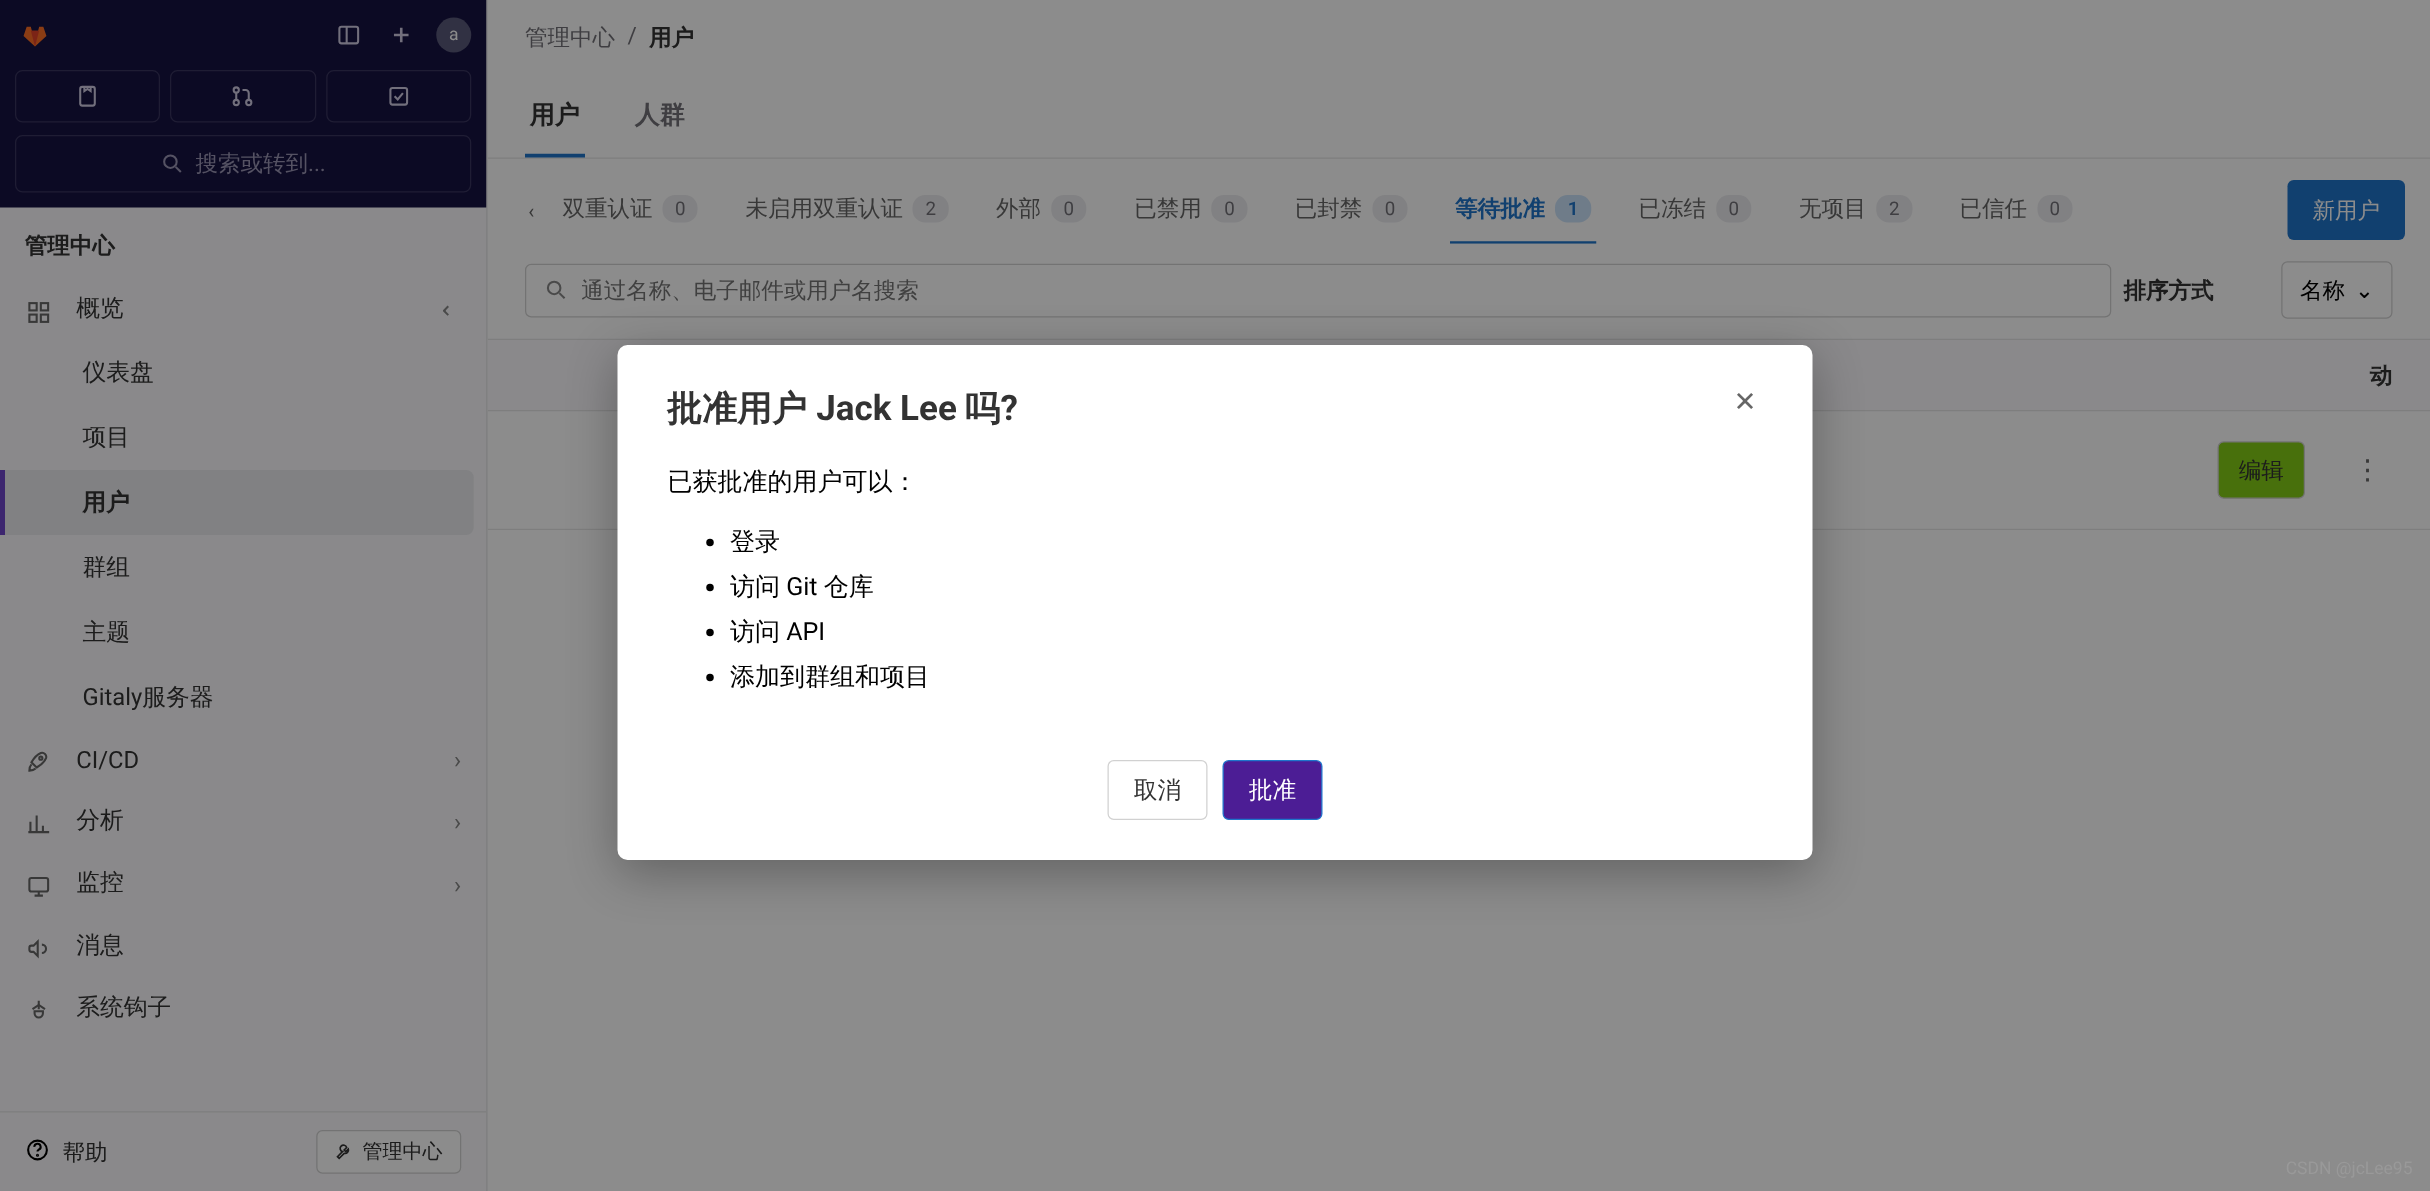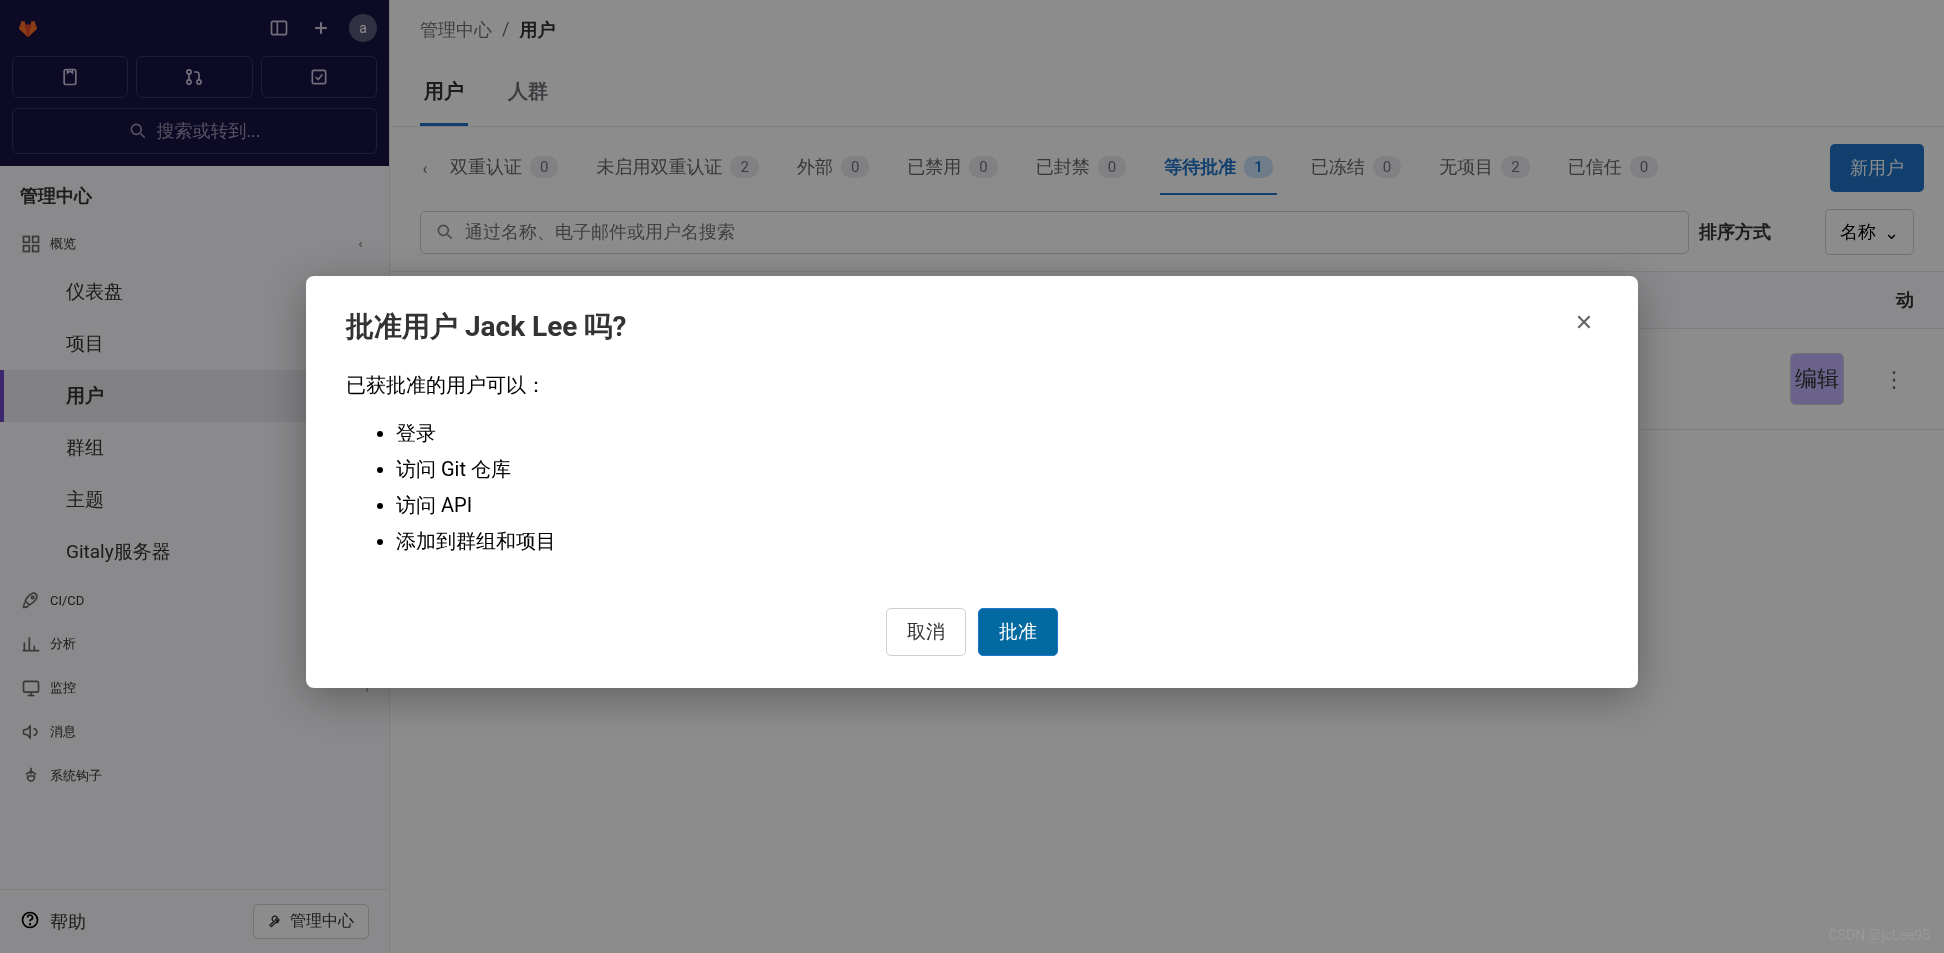--- a/index.html
+++ b/index.html
@@ -12,21 +12,21 @@
 .sidebar-toprow-right { margin-left: auto; display: flex; gap: 14px; align-items: center; }
 .sidebar-toprow-right .icon-btn { width: 28px; height: 28px; display: flex; align-items: center; justify-content: center; color: #cfcbe2; cursor: pointer; }
 .avatar { width: 28px; height: 28px; border-radius: 50%; background: #5a5a7a; color: #fff; font-size: 14px; display: flex; align-items: center; justify-content: center; }
 .top-btn-row { display: flex; gap: 8px; margin-bottom: 10px; }
 .top-btn { flex: 1; height: 42px; border: 1px solid #3a3660; border-radius: 6px; background: transparent; display: flex; align-items: center; justify-content: center; color: #cfcbe2; cursor: pointer; }
 .search-box { height: 46px; border: 1px solid #3a3660; border-radius: 6px; background: transparent; display: flex; align-items: center; justify-content: center; color: #9b96b5; gap: 8px; cursor: pointer; font-size: 18px; }
 .sidebar-body { flex: 1; overflow-y: auto; position: relative; }
 .sidebar-body::-webkit-scrollbar { width: 14px; }
 .sidebar-body::-webkit-scrollbar-thumb { background: #bbb; border-radius: 7px; }
 .sidebar-heading { padding: 18px 20px 14px; font-size: 18px; font-weight: 600; color: #333; }
-.nav-item { display: flex; align-items: center; padding: 12px 20px; cursor: pointer; color: #333; font-size: 13px; gap: 8px; }
+.nav-item { display: flex; align-items: flex-end; padding: 12px 20px; cursor: pointer; color: #333; font-size: 19px; gap: 19px; }
 .nav-item .icon { width: 22px; display: flex; justify-content: center; color: #666; }
 .nav-item .chevron { margin-left: auto; color: #888; }
 .nav-item.expanded .chevron { transform: rotate(90deg); }
 .nav-subitem { display: flex; align-items: center; padding: 13px 20px 13px 66px; cursor: pointer; color: #333; font-size: 19px; }
 .nav-subitem.active { border-left: 4px solid #6f46ca; background: #ececef; font-weight: 600; padding-left: 62px; border-radius: 0 6px 6px 0; margin-right: 10px; }
 .sidebar-footer { display: flex; align-items: center; padding: 14px 20px; border-top: 1px solid #e5e5e5; gap: 10px; }
 .sidebar-footer .help-label { font-size: 18px; color: #333; }
 .sidebar-footer .admin-btn { margin-left: auto; border: 1px solid #d1d1d1; border-radius: 5px; padding: 6px 14px; font-size: 16px; color: #333; cursor: pointer; display: flex; gap: 6px; align-items: center; background: #fff; }
 .main { flex: 1; display: flex; flex-direction: column; overflow: hidden; }
 .breadcrumb { padding: 18px 30px; color: #737278; font-size: 18px; display: flex; gap: 10px; }
@@ -43,35 +43,35 @@
 .filter-tab.active .badge { background: #cbe2f9; color: #1f75cb; }
 .new-user-btn { background: #1f75cb; color: #fff; border: none; border-radius: 5px; padding: 12px 20px; font-size: 18px; cursor: pointer; margin-left: 10px; }
 .search-row { display: flex; gap: 10px; padding: 0 30px 16px; align-items: center; }
 .search-input-wrap { flex: 1; border: 1px solid #d1d1d1; border-radius: 5px; display: flex; align-items: center; padding: 10px 14px; gap: 10px; color: #888; }
 .search-input-wrap input { border: none; outline: none; flex: 1; font-size: 18px; color: #333; background: transparent; }
 .sort-label { font-size: 18px; color: #333; font-weight: 600; }
 .sort-select { border: 1px solid #d1d1d1; border-radius: 5px; padding: 10px 14px; font-size: 18px; cursor: pointer; display: flex; gap: 8px; align-items: center; background: #fff; margin-left: 44px; }
 .table-header { display: flex; padding: 16px 30px; background: #fbfafd; border-top: 1px solid #e5e5e5; border-bottom: 1px solid #e5e5e5; font-size: 18px; font-weight: 600; color: #333; }
 .table-header .col-right { margin-left: auto; }
 .table-row { display: flex; padding: 24px 30px; align-items: center; border-bottom: 1px solid #e5e5e5; }
-.edit-btn { margin-left: auto; border: 1px solid #d1d1d1; border-radius: 5px; padding: 10px 4px; font-size: 22px; cursor: pointer; background: #c4b5fd; color: #333; }
+.edit-btn { margin-left: auto; border: 1px solid #d1d1d1; border-radius: 5px; padding: 10px 16px; font-size: 18px; cursor: pointer; background: #84cc16; color: #333; }
 .more-btn { width: 40px; height: 40px; display: flex; align-items: center; justify-content: center; cursor: pointer; margin-left: 30px; color: #666; font-size: 22px; }
 .watermark { position: absolute; bottom: 10px; right: 14px; font-size: 14px; color: #999; z-index: 200; }
 .modal-overlay { position: absolute; inset: 0; background: rgba(0,0,0,0.45); display: flex; align-items: flex-start; justify-content: center; z-index: 100; }
-.modal { background: #fff; border-radius: 8px; width: 1332px; margin-top: 276px; padding: 32px 40px; box-shadow: 0 10px 40px rgba(0,0,0,0.3); }
+.modal { background: #fff; border-radius: 8px; width: 956px; margin-top: 276px; padding: 32px 40px; box-shadow: 0 10px 40px rgba(0,0,0,0.3); }
 .modal-header { display: flex; align-items: flex-start; margin-bottom: 22px; }
 .modal-title { font-size: 28px; font-weight: 700; color: #333; }
 .modal-close { margin-left: auto; width: 28px; height: 28px; display: flex; align-items: center; justify-content: center; cursor: pointer; color: #666; font-size: 22px; }
 .modal-body { font-size: 20px; color: #000000; line-height: 1.7; }
 .modal-body ul { margin: 14px 0 0 50px; }
 .modal-body li { margin: 2px 0; }
 .modal-footer { display: flex; justify-content: center; gap: 12px; margin-top: 50px; }
 .btn { border-radius: 5px; padding: 10px 20px; font-size: 19px; cursor: pointer; }
 .btn-secondary { border: 1px solid #d1d1d1; background: #fff; color: #333; }
-.btn-primary { border: 1px solid #1f75cb; background: #0369a1; color: #fff; }
+.btn-primary { border: 1px solid #1f75cb; background: #4c1d95; color: #fff; }
 svg { width: 20px; height: 20px; }
 </style>
 </head>
 <body>
 
 <div class="app">
   <aside class="sidebar">
     <div class="sidebar-top">
       <div class="sidebar-toprow">
         <span class="logo">

